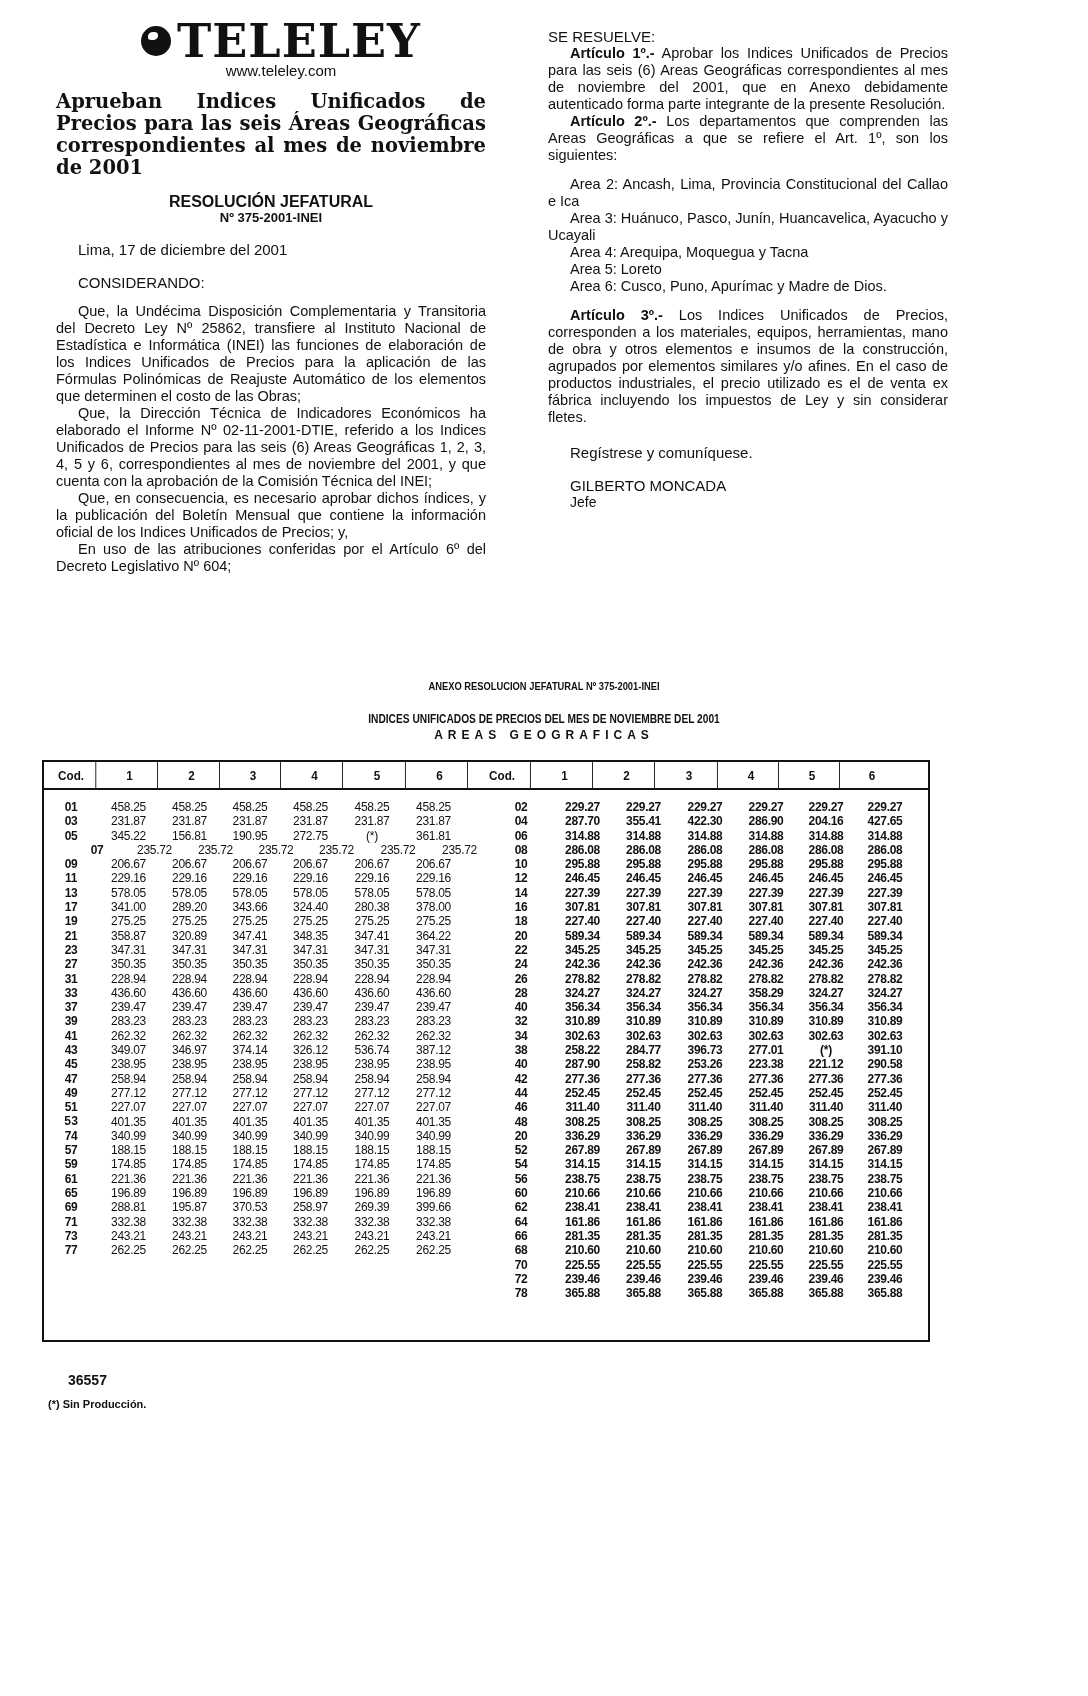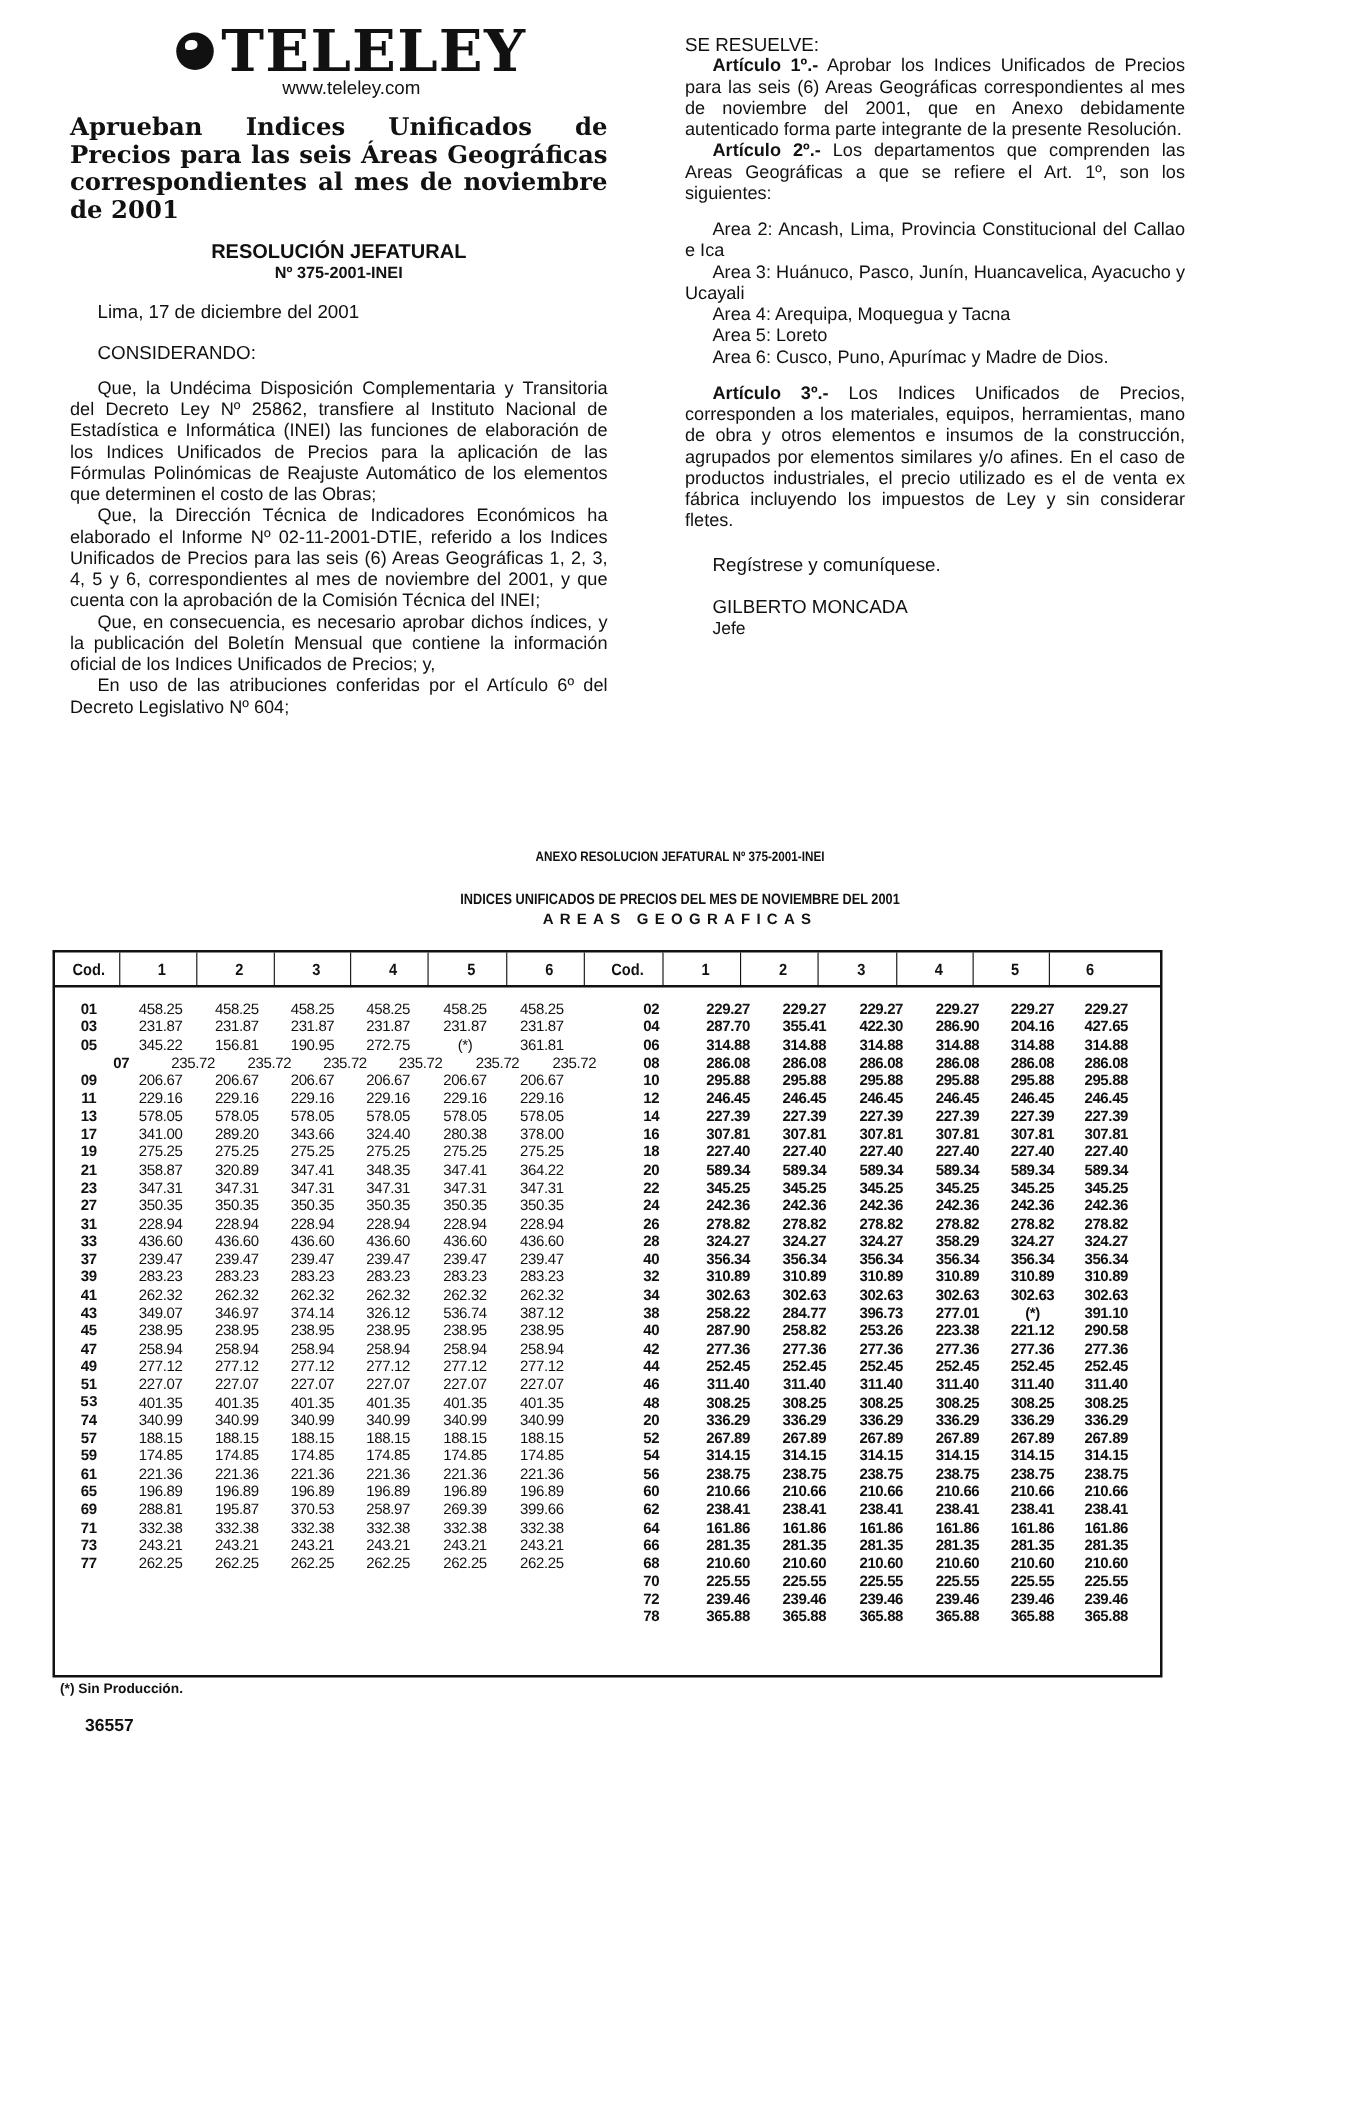--- a/index.html
+++ b/index.html
@@ -25,21 +25,21 @@
   .table-box { position:absolute; left:42px; top:760px; width:884px; height:578px; border:2px solid #111; }
   .thead { display:flex; height:26px; border-bottom:2px solid #111; }
   .th { border-right:1px solid #111; font-weight:bold; font-size:13px; display:flex; align-items:center; justify-content:center; transform:scaleX(0.9); }
   .th:last-child { border-right:none; }
   .tbody { display:flex; padding-top:10px; }
   .half { display:flex; flex-direction:column; }
   .trow { display:flex; height:14.3px; font-size:12px; line-height:14px; }
   .cell { text-align:center; letter-spacing:-0.3px; }
   .cod { font-weight:bold; }
   .right-half .cell { font-weight:bold; }
-  .foot-note { position:absolute; left:48px; top:1345px; font-size:11px; font-weight:bold; }
+  .foot-note { position:absolute; left:48px; top:1398px; font-size:11px; font-weight:bold; }
   .page-num { position:absolute; left:68px; top:1372px; font-size:14px; font-weight:bold; }
 </style>
 </head>
 <body>
 
 <div class="col-left">
   <div class="logo">
     <span class="logo-globe"></span>
     <span class="logo-text">TELELEY</span>
   </div>

